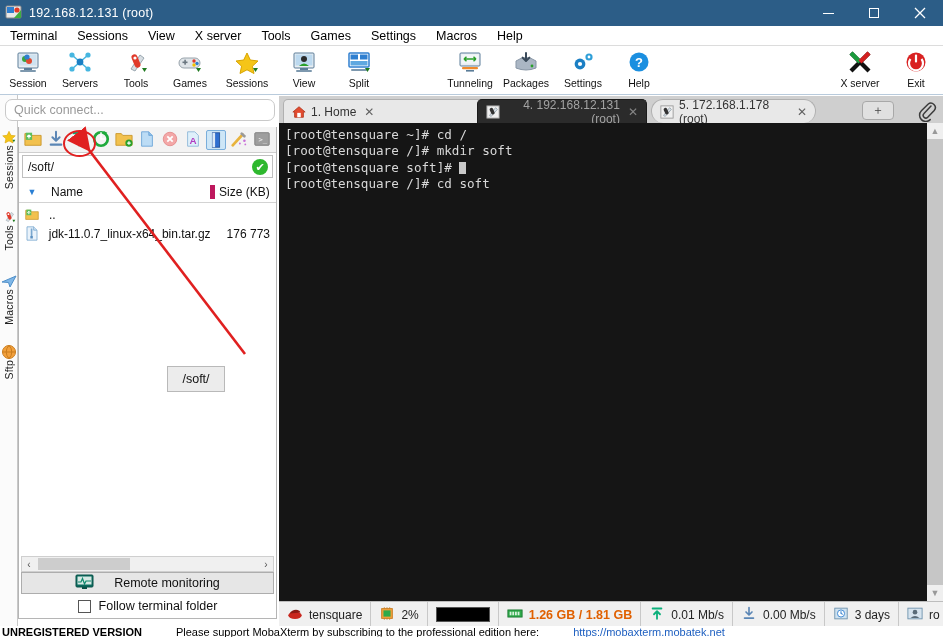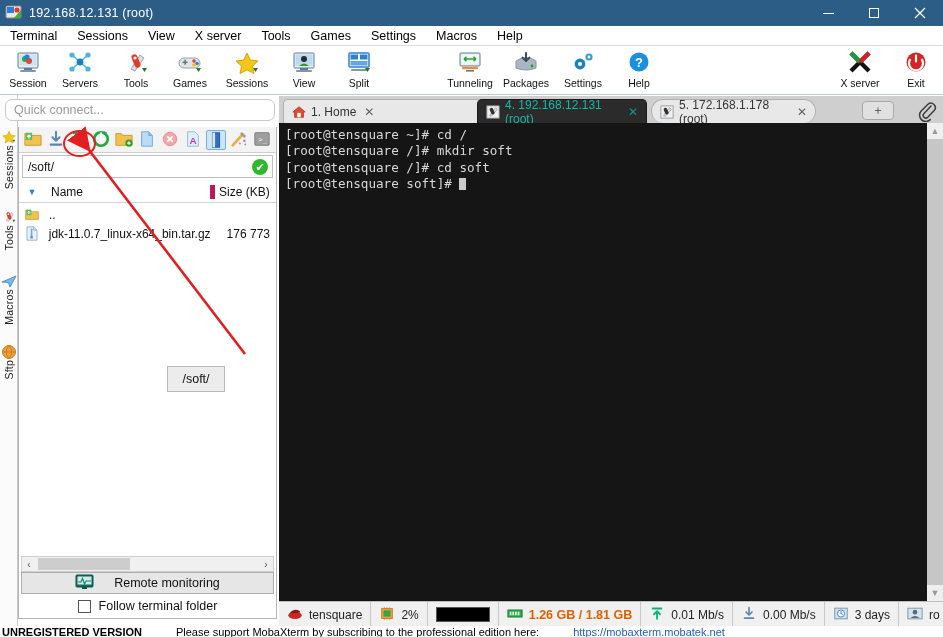--- a/index.html
+++ b/index.html
@@ -107,21 +107,21 @@
                 display:flex; align-items:center; justify-content:center; gap:8px;
                 font-size:12.5px; color:#111; }
   .cb { width:13px; height:13px; border:1px solid #555; background:#fff; }
 
   
   .tabbar { position:absolute; left:279px; top:96px; width:664px; height:27px;
             background:#cfcfcf; }
   .tab { position:absolute; top:3px; height:24px; display:flex; align-items:center;
          padding:0 8px; font-size:12px; border-top-left-radius:5px; border-top-right-radius:5px; }
   .tab.inactive { background:#e8e8e8; color:#333; border:1px solid #b0b0b0; border-bottom:none; }
-  .tab.active { background:#2b2b2b; color:#14b8a6; border:1px solid #1a1a1a; border-bottom:none; }
+  .tab.active { background:#2b2b2b; color:#a3a3a3; border:1px solid #1a1a1a; border-bottom:none;text-align:right; }
   .tab-ico { width:14px; height:14px; margin-right:5px; position:relative; }
   .tab-x { margin-left:8px; font-size:12px; opacity:.75; }
   .tab-plus { position:absolute; top:5px; left:583px; width:32px; height:19px;
               background:#e0e0e0; border:1px solid #a8a8a8; border-radius:4px;
               display:flex; align-items:center; justify-content:center; color:#444; font-size:12px; }
   .clip-ico { position:absolute; top:4px; left:637px; width:22px; height:22px; }
 
   
   .terminal { position:absolute; left:279px; top:123px; width:668px; height:478px;
               background:#151515; color:#d8d8d8;
@@ -531,22 +531,22 @@
             <rect x="5" y="3" width="4" height="8" rx="2" transform="rotate(-25 7 7)" fill="#333"></rect>
           </svg></span>
         <span>5. 172.168.1.178 (root)</span>
         <span class="tab-x">✕</span>
       </div>
     </div>
 
   <div class="terminal" id="terminal">
       <div class="t-line">[root@tensquare ~]# cd /</div>
       <div class="t-line">[root@tensquare /]# mkdir soft</div>
+      <div class="t-line">[root@tensquare soft]# <span class="cursor"></span></div>
       <div class="t-line">[root@tensquare /]# cd soft</div>
-      <div class="t-line">[root@tensquare soft]# <span class="cursor"></span></div>
     </div>
 
   <div class="tscroll">
     <div class="ts-up">▲</div>
     <div class="ts-track"></div>
     <div class="ts-dn">▼</div>
   </div>
 
   <div class="statusbar" id="statusbar">
       <div class="sb-cell">

